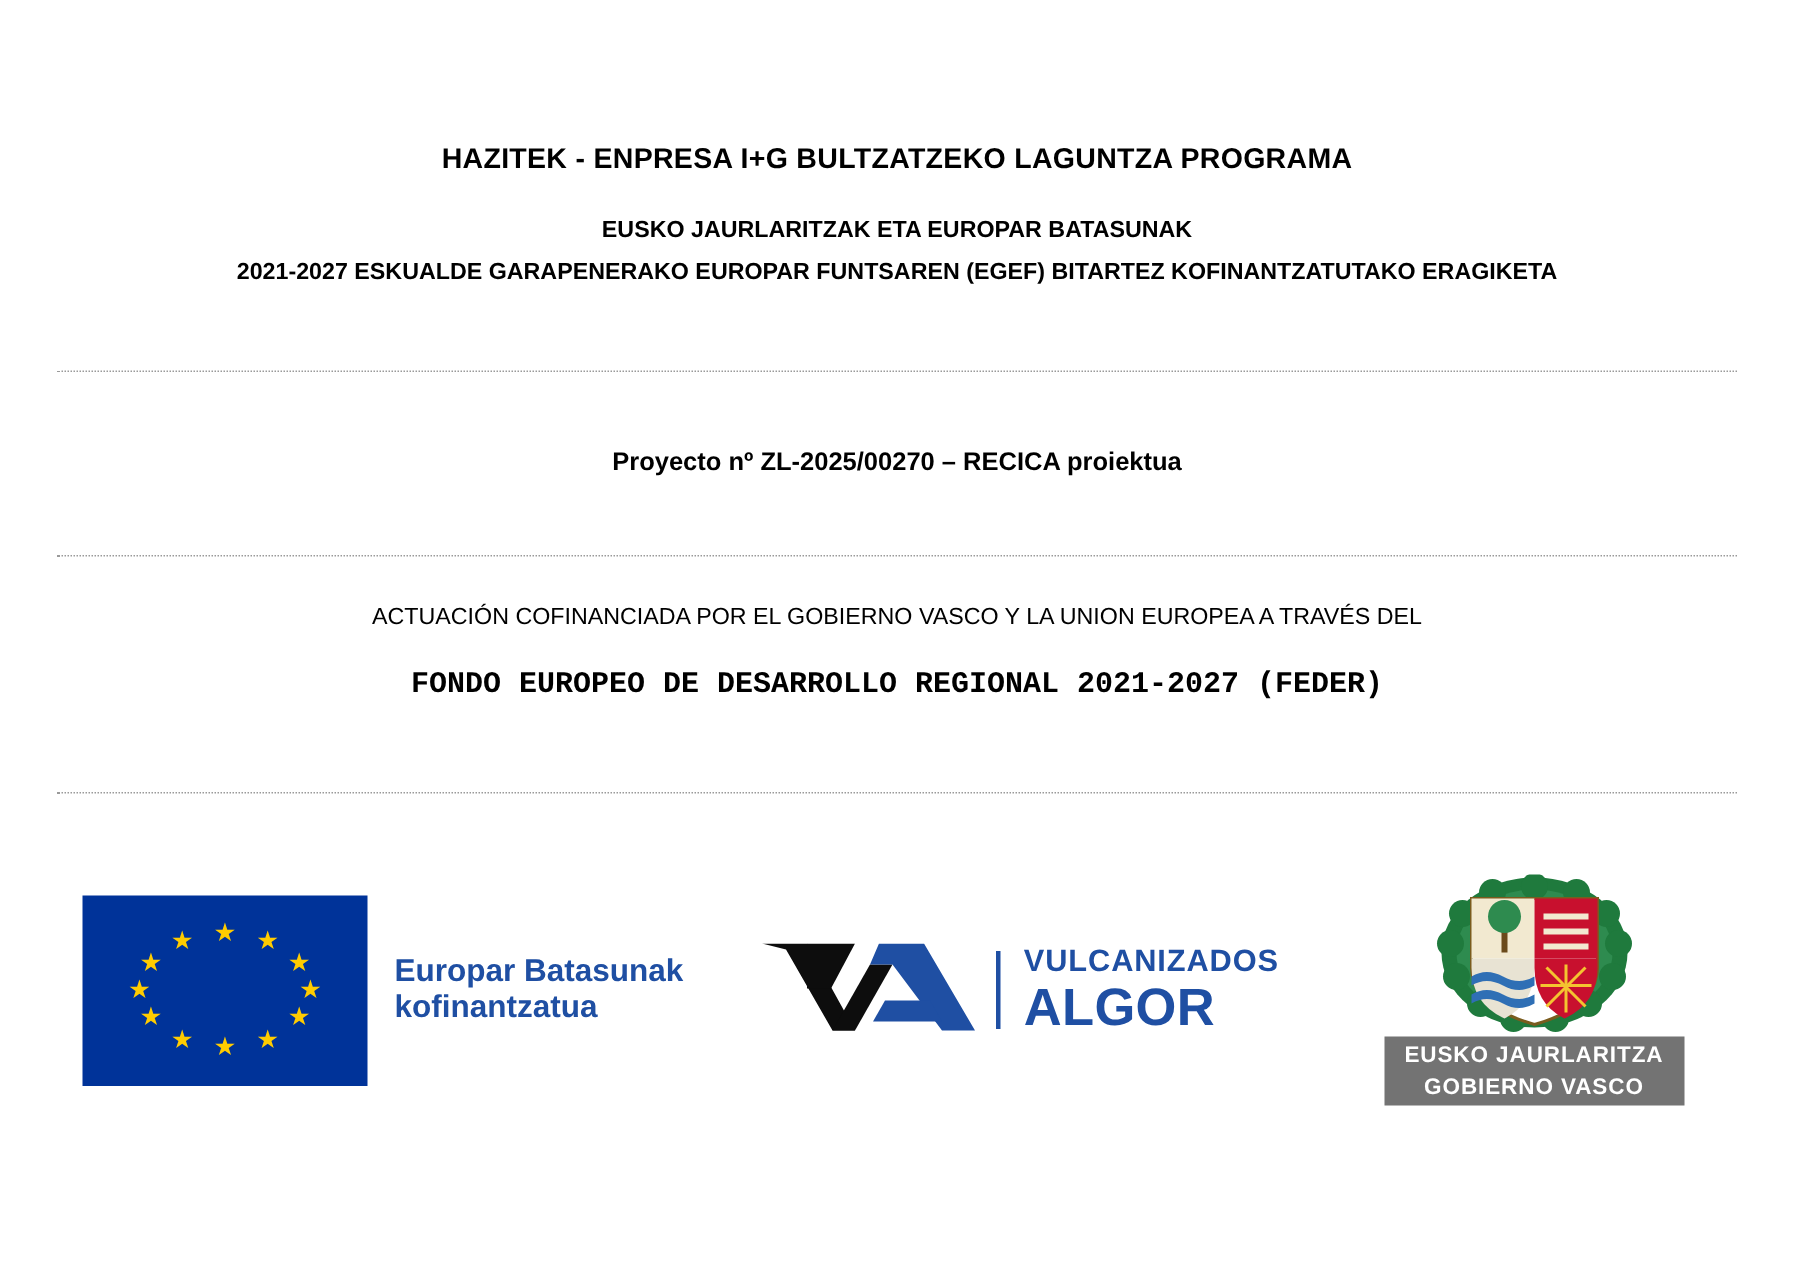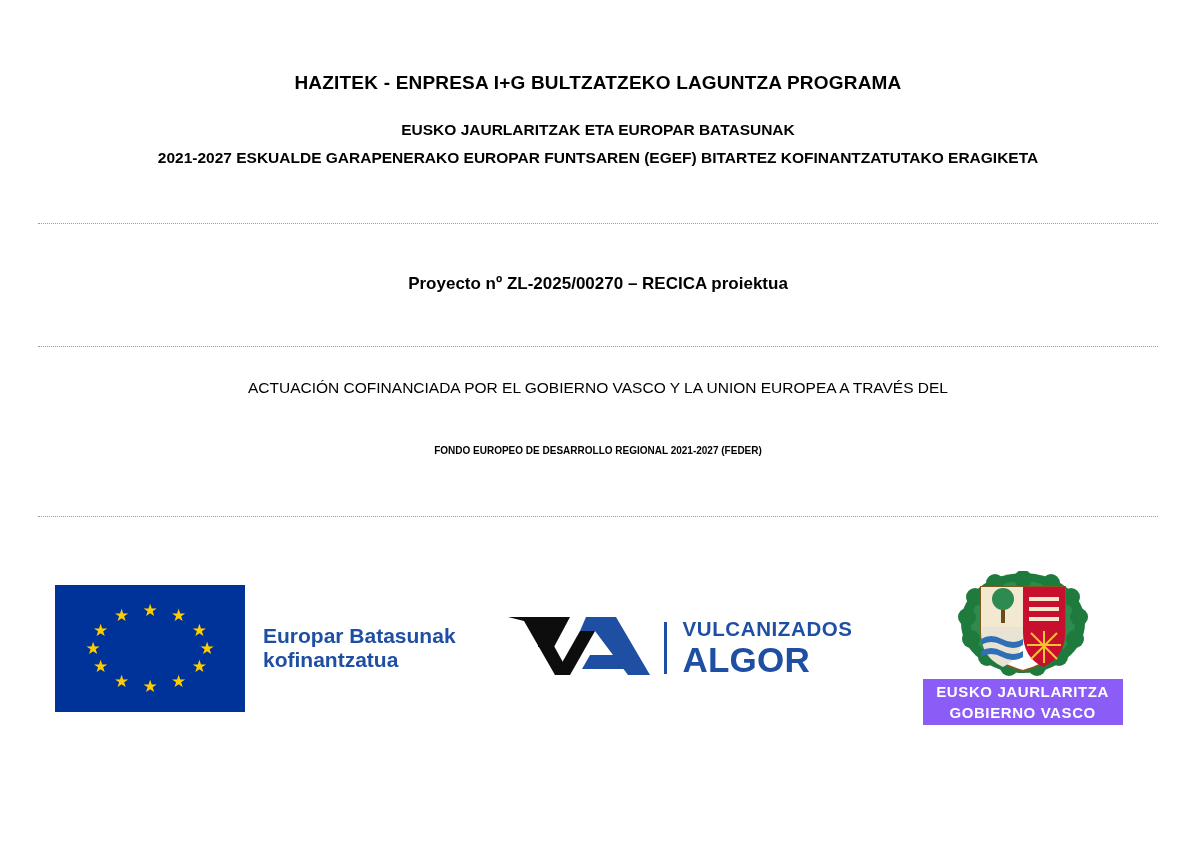--- a/index.html
+++ b/index.html
@@ -20,21 +20,21 @@
     height: 846px;
     box-sizing: border-box;
   }
   .block {
     text-align: center;
   }
   .title-eu {
     font-size: 19px;
     font-weight: bold;
     letter-spacing: 0.2px;
-    margin-top: 72px;
+    margin-top: 96px;
   }
   .sub-eu-1 {
     font-size: 15.5px;
     font-weight: bold;
     margin-top: 27px;
   }
   .sub-eu-2 {
     font-size: 15.5px;
     font-weight: bold;
     margin-top: 10px;
@@ -56,23 +56,24 @@
     font-size: 19px;
     font-weight: bold;
     margin-top: 48px;
   }
   .sub-es-1 {
     font-size: 15.5px;
     font-weight: normal;
     margin-top: 32px;
   }
   .sub-es-2 {
-    font-size: 10px;
-    font-weight: bold;
-    margin-top: 48px;
+    font-size: 20px;
+    font-weight: bold;
+    margin-top: 24px;
+    font-family: Liberation Mono, monospace;
   }
 
   
   .logos {
     display: flex;
     align-items: center;
     justify-content: flex-start;
     margin-top: 46px;
     padding-left: 55px;
     height: 170px;
@@ -149,21 +150,21 @@
     margin-left: 70px;
     width: 200px;
     text-align: center;
   }
   .gv-shield {
     width: 200px;
     height: 108px;
     display: block;
   }
   .gv-bar {
-    background: #8b5cf6;
+    background: #737373;
     color: #ffffff;
     font-weight: bold;
     font-size: 15px;
     letter-spacing: 0.6px;
     padding: 3px 0 2px 0;
     line-height: 1.35;
   }
   .gv-bar .l2 { display: block; }
 </style>
 </head>

